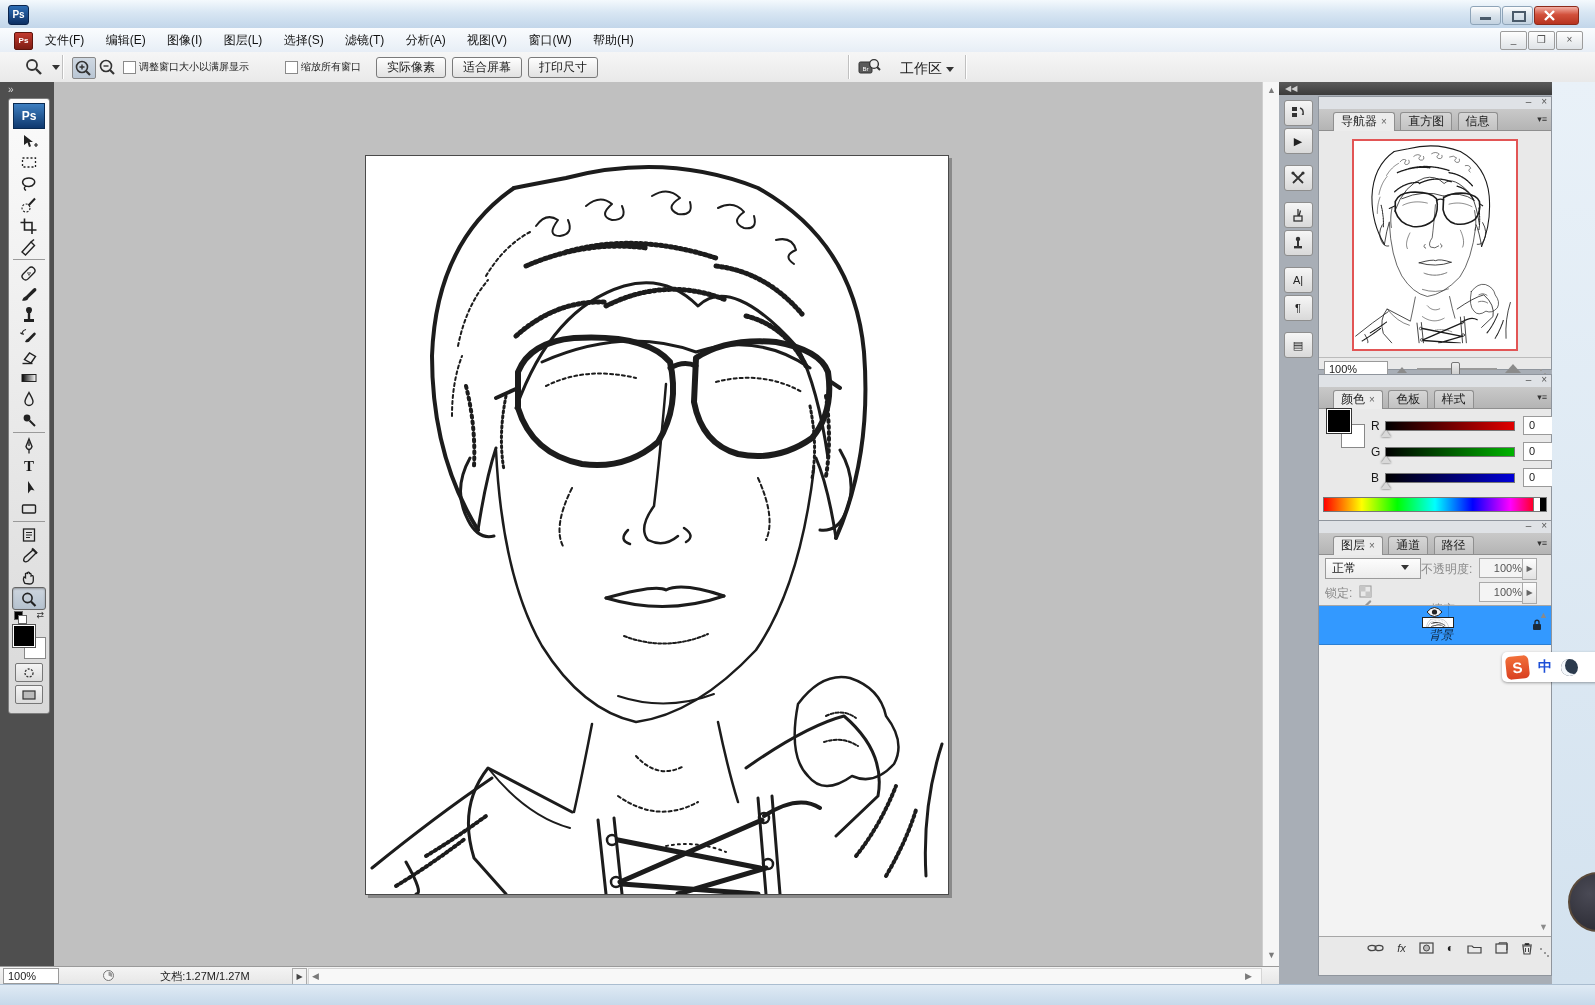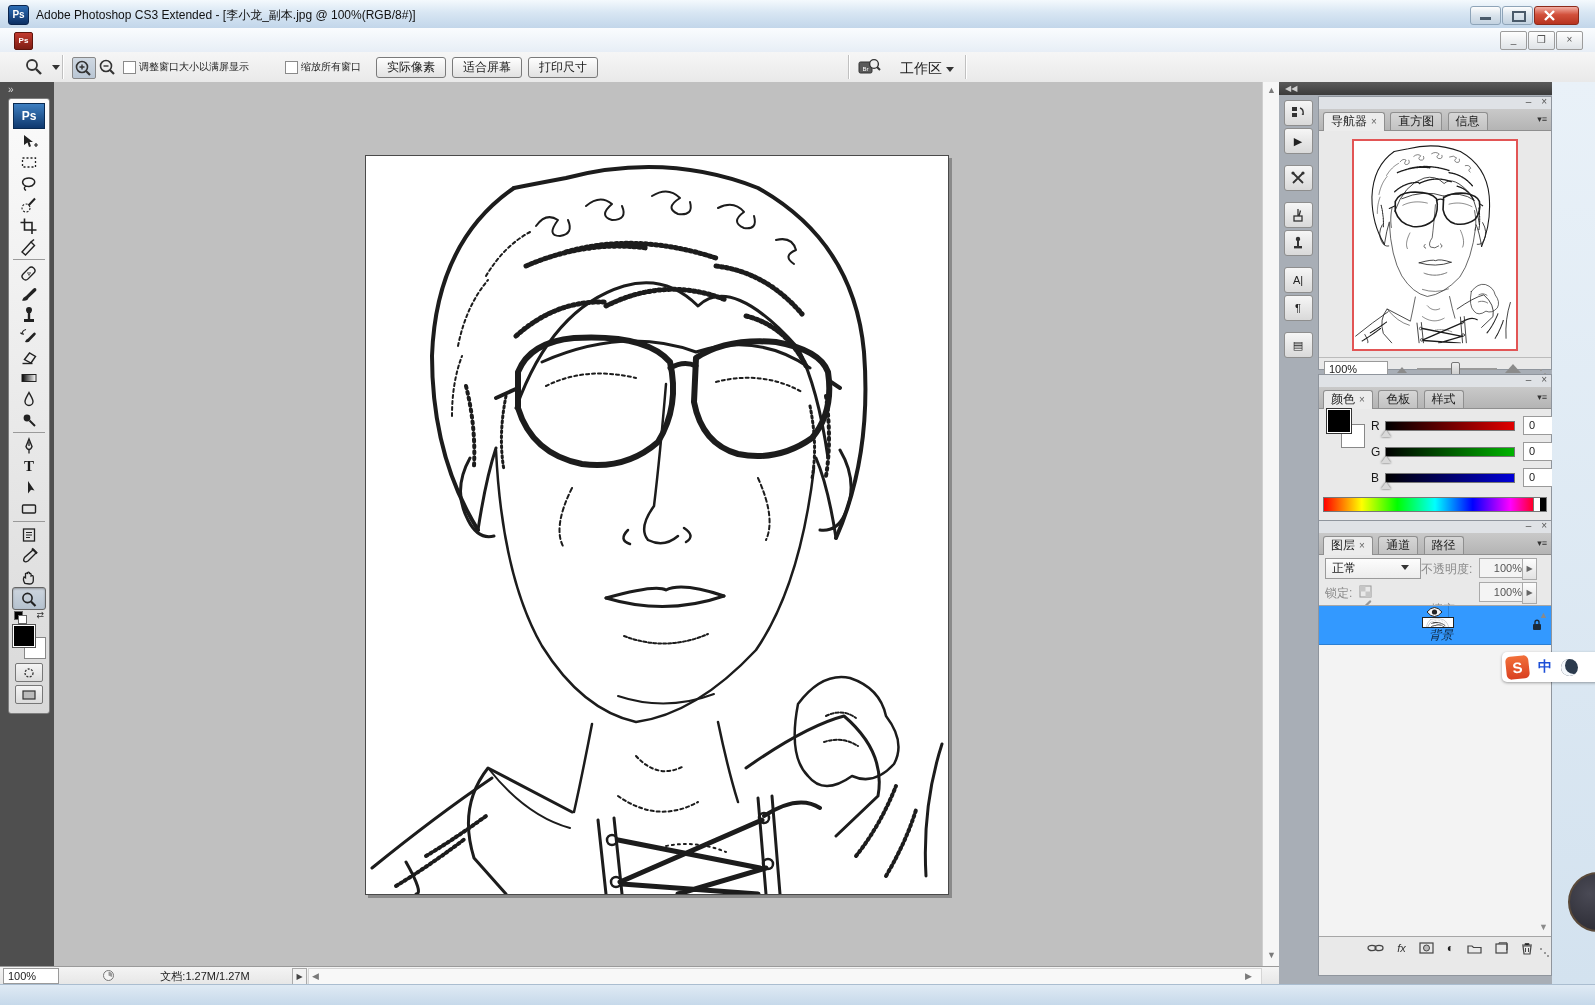--- a/index.html
+++ b/index.html
@@ -67,21 +67,21 @@
   
   #right-dock{left:1279px;top:82px;width:316px;height:902px;background:#a8aeb6;}
   #dock-header{left:0;top:0;width:316px;height:13px;background:linear-gradient(#5a5a5a,#3b3b3b);color:#cfcfcf;font-size:8px;line-height:13px;}
   #icon-strip{left:3px;top:16px;width:32px;}
   .dockbtn{width:27px;height:24px;margin:2px auto;border:1px solid #8e8e8e;border-radius:3px;background:linear-gradient(#f6f6f6,#d9d9d9);
     display:flex;align-items:center;justify-content:center;font-size:11px;color:#222;}
   .dockgap{height:7px;}
   .panel{left:39px;width:232px;background:#e9e9e9;border:1px solid #8f959d;}
   .minibar{height:12px;background:#dfe2e6;text-align:right;color:#555;font-size:10px;line-height:10px;padding-right:4px;}
   .minibar span{margin-left:7px;}
-  .tabrow{height:21px;background:linear-gradient(#c9c9c9,#b4b4b4);border-bottom:1px solid #8f8f8f;position:relative;white-space:nowrap;padding-left:4px;}
+  .tabrow{height:21px;background:linear-gradient(#c9c9c9,#b4b4b4);border-bottom:1px solid #8f8f8f;position:relative;white-space:nowrap;padding-left:14px;}
   .tab{display:inline-block;height:17px;margin-top:3px;padding:0 7px;font-size:12px;line-height:17px;color:#222;
     border:1px solid #8f8f8f;border-bottom:none;border-radius:3px 3px 0 0;background:linear-gradient(#d6d6d6,#c2c2c2);margin-right:2px;}
   .tab.active{background:#ececec;height:18px;}
   .tab .x{color:#666;margin-left:4px;font-size:10px;}
   .panelmenu{position:absolute;right:4px;top:5px;font-size:9px;color:#333;}
   
   #nav-thumb-wrap{margin:8px auto 6px auto;width:162px;height:208px;background:#fff;border:2px solid #e25555;}
   #nav-thumb-wrap svg{display:block;}
   #nav-bottom{height:22px;border-top:1px solid #bbb;position:relative;}
   #nav-zoom-field{position:absolute;left:5px;top:3px;width:58px;height:14px;background:#fff;border:1px solid #9a9a9a;font-size:11px;line-height:14px;padding-left:4px;}
@@ -210,36 +210,47 @@
         <path d="M60,700 q30,-18 60,-40 M30,730 q36,-22 70,-48" stroke-width="4" stroke-dasharray="2 3"></path>
         <path d="M490,700 q24,-30 40,-70 M520,720 q20,-34 30,-66" stroke-width="4" stroke-dasharray="2 3"></path>
         <path d="M300,690 q30,-6 60,6" stroke-width="2" stroke-dasharray="2 4"></path>
       </g>
     </symbol>
   </defs>
 </svg>
 
 <div id="titlebar" class="p">
   <div id="app-icon" class="p">Ps</div>
-  <div id="title-text" class="p">Adobe Photoshop CS3 Extended - [李小龙_副本.jpg @ 100%(RGB/8#)]</div>
   <div class="winbtn p" style="left:1470px;width:29px">
       <div class="bar"></div>
     </div>
   <div class="winbtn p" style="left:1502px;width:29px">
       <div class="box"></div>
     </div>
   <div class="winbtn p" id="btn-close" style="left:1534px;width:43px">
     <svg width="11" height="11" viewBox="0 0 11 11">
         <path d="M1 1 L10 10 M10 1 L1 10" stroke="#fff" stroke-width="2.4"></path>
       </svg>
   </div>
 </div>
 
 <div id="menubar" class="p">
   <div id="doc-icon" class="p">Ps</div>
+  <div id="menu-items" class="p">
+    <span class="menu-item">文件(F)</span>
+    <span class="menu-item">编辑(E)</span>
+    <span class="menu-item">图像(I)</span>
+    <span class="menu-item">图层(L)</span>
+    <span class="menu-item">选择(S)</span>
+    <span class="menu-item">滤镜(T)</span>
+    <span class="menu-item">分析(A)</span>
+    <span class="menu-item">视图(V)</span>
+    <span class="menu-item">窗口(W)</span>
+    <span class="menu-item">帮助(H)</span>
+  </div>
   <div class="docbtn p" style="left:1500px"><span>_</span></div>
   <div class="docbtn p" style="left:1528px"><span>❒</span></div>
   <div class="docbtn p" style="left:1556px"><span>×</span></div>
 </div>
 
 <div id="optionsbar" class="p">
   <span class="toolico p" style="left:24px">
     <svg width="20" height="20" viewBox="0 0 20 20">
         <circle cx="8" cy="8" r="5" fill="none" stroke="#333" stroke-width="1.8"></circle>
         <path d="M12 12 L17 17" stroke="#333" stroke-width="2.4"></path>

